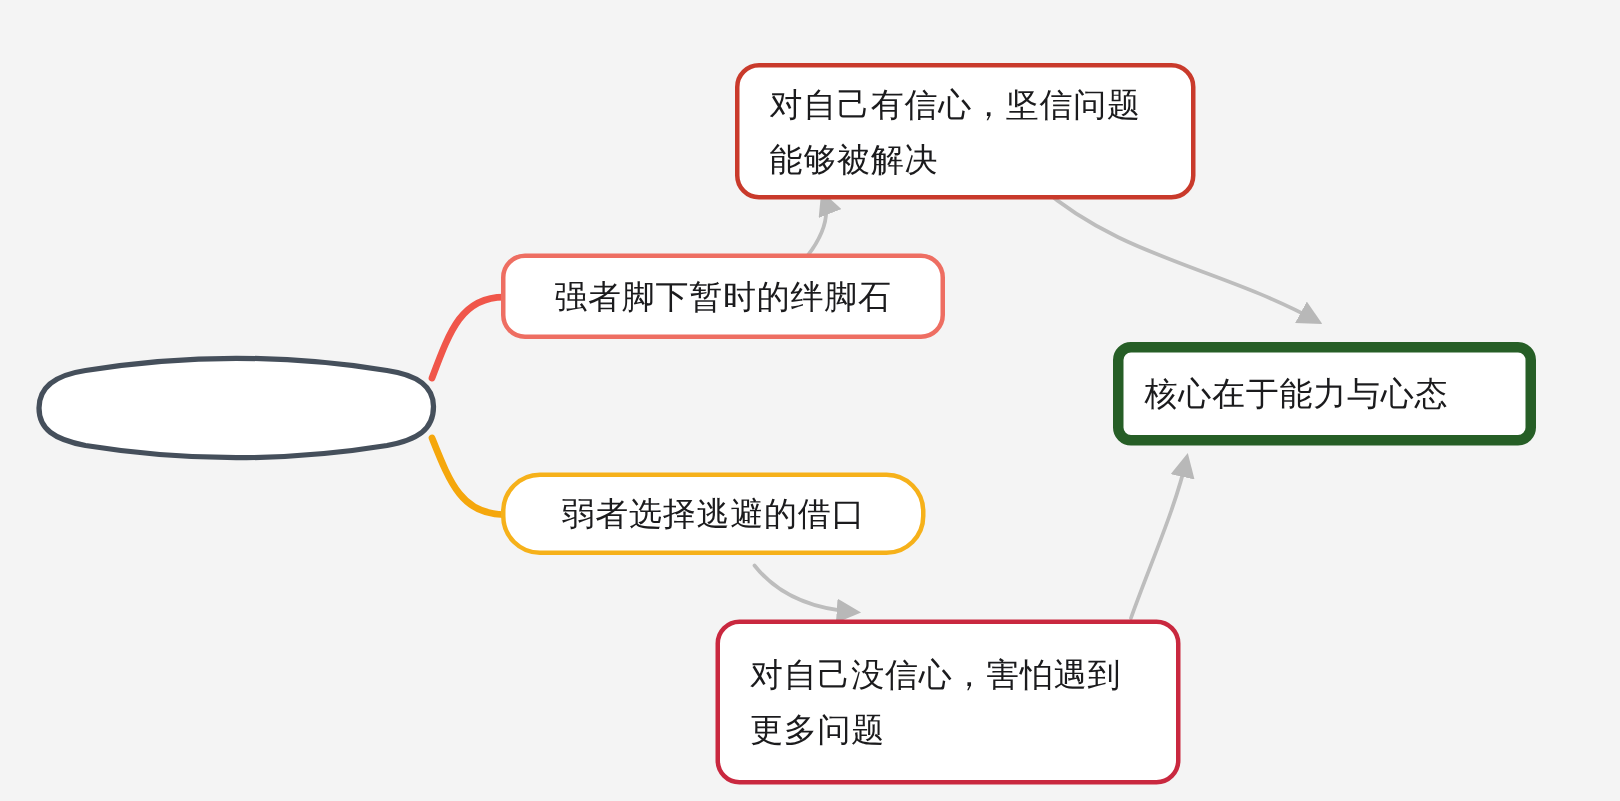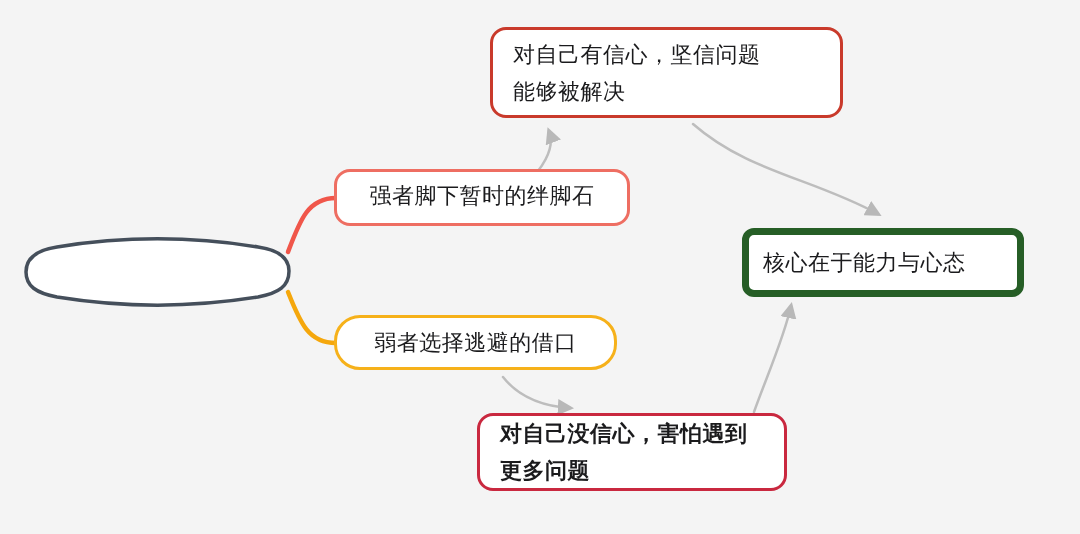--- a/index.html
+++ b/index.html
@@ -26,24 +26,24 @@
     box-sizing: border-box;
     display: flex;
     align-items: center;
     font-size: 22px;
     line-height: 37px;
     white-space: pre-line;
     letter-spacing: 0.5px;
   }
   .card.multiline { padding: 0 20px; }
   .card.centered { justify-content: center; text-align: center; }
-  #node-confident      { left: 490px; top: 27px;  width: 353px; height: 91px; }
-  #node-stepping-stone { left: 334px; top: 169px; width: 296px; height: 57px; font-family: Liberation Mono, monospace; }
+  #node-confident      { left: 490px; top: 42px;  width: 307px; height: 91px; }
+  #node-stepping-stone { left: 334px; top: 169px; width: 296px; height: 57px; }
   #node-excuse         { left: 334px; top: 315px; width: 283px; height: 55px; }
-  #node-not-confident  { left: 477px; top: 413px; width: 310px; height: 78px; font-weight: bold; }
+  #node-not-confident  { left: 477px; top: 413px; width: 310px; height: 110px; }
   #node-core {
     left: 742px; top: 228px; width: 282px; height: 69px;
     border-width: 7px; border-radius: 12px; padding: 0 14px;
   }
   #node-root-label {
     position: absolute;
     left: 26px; top: 238px; width: 264px; height: 68px;
     display: flex; align-items: center; justify-content: center;
     font-size: 26px; font-weight: 700; letter-spacing: 1px;
   }

